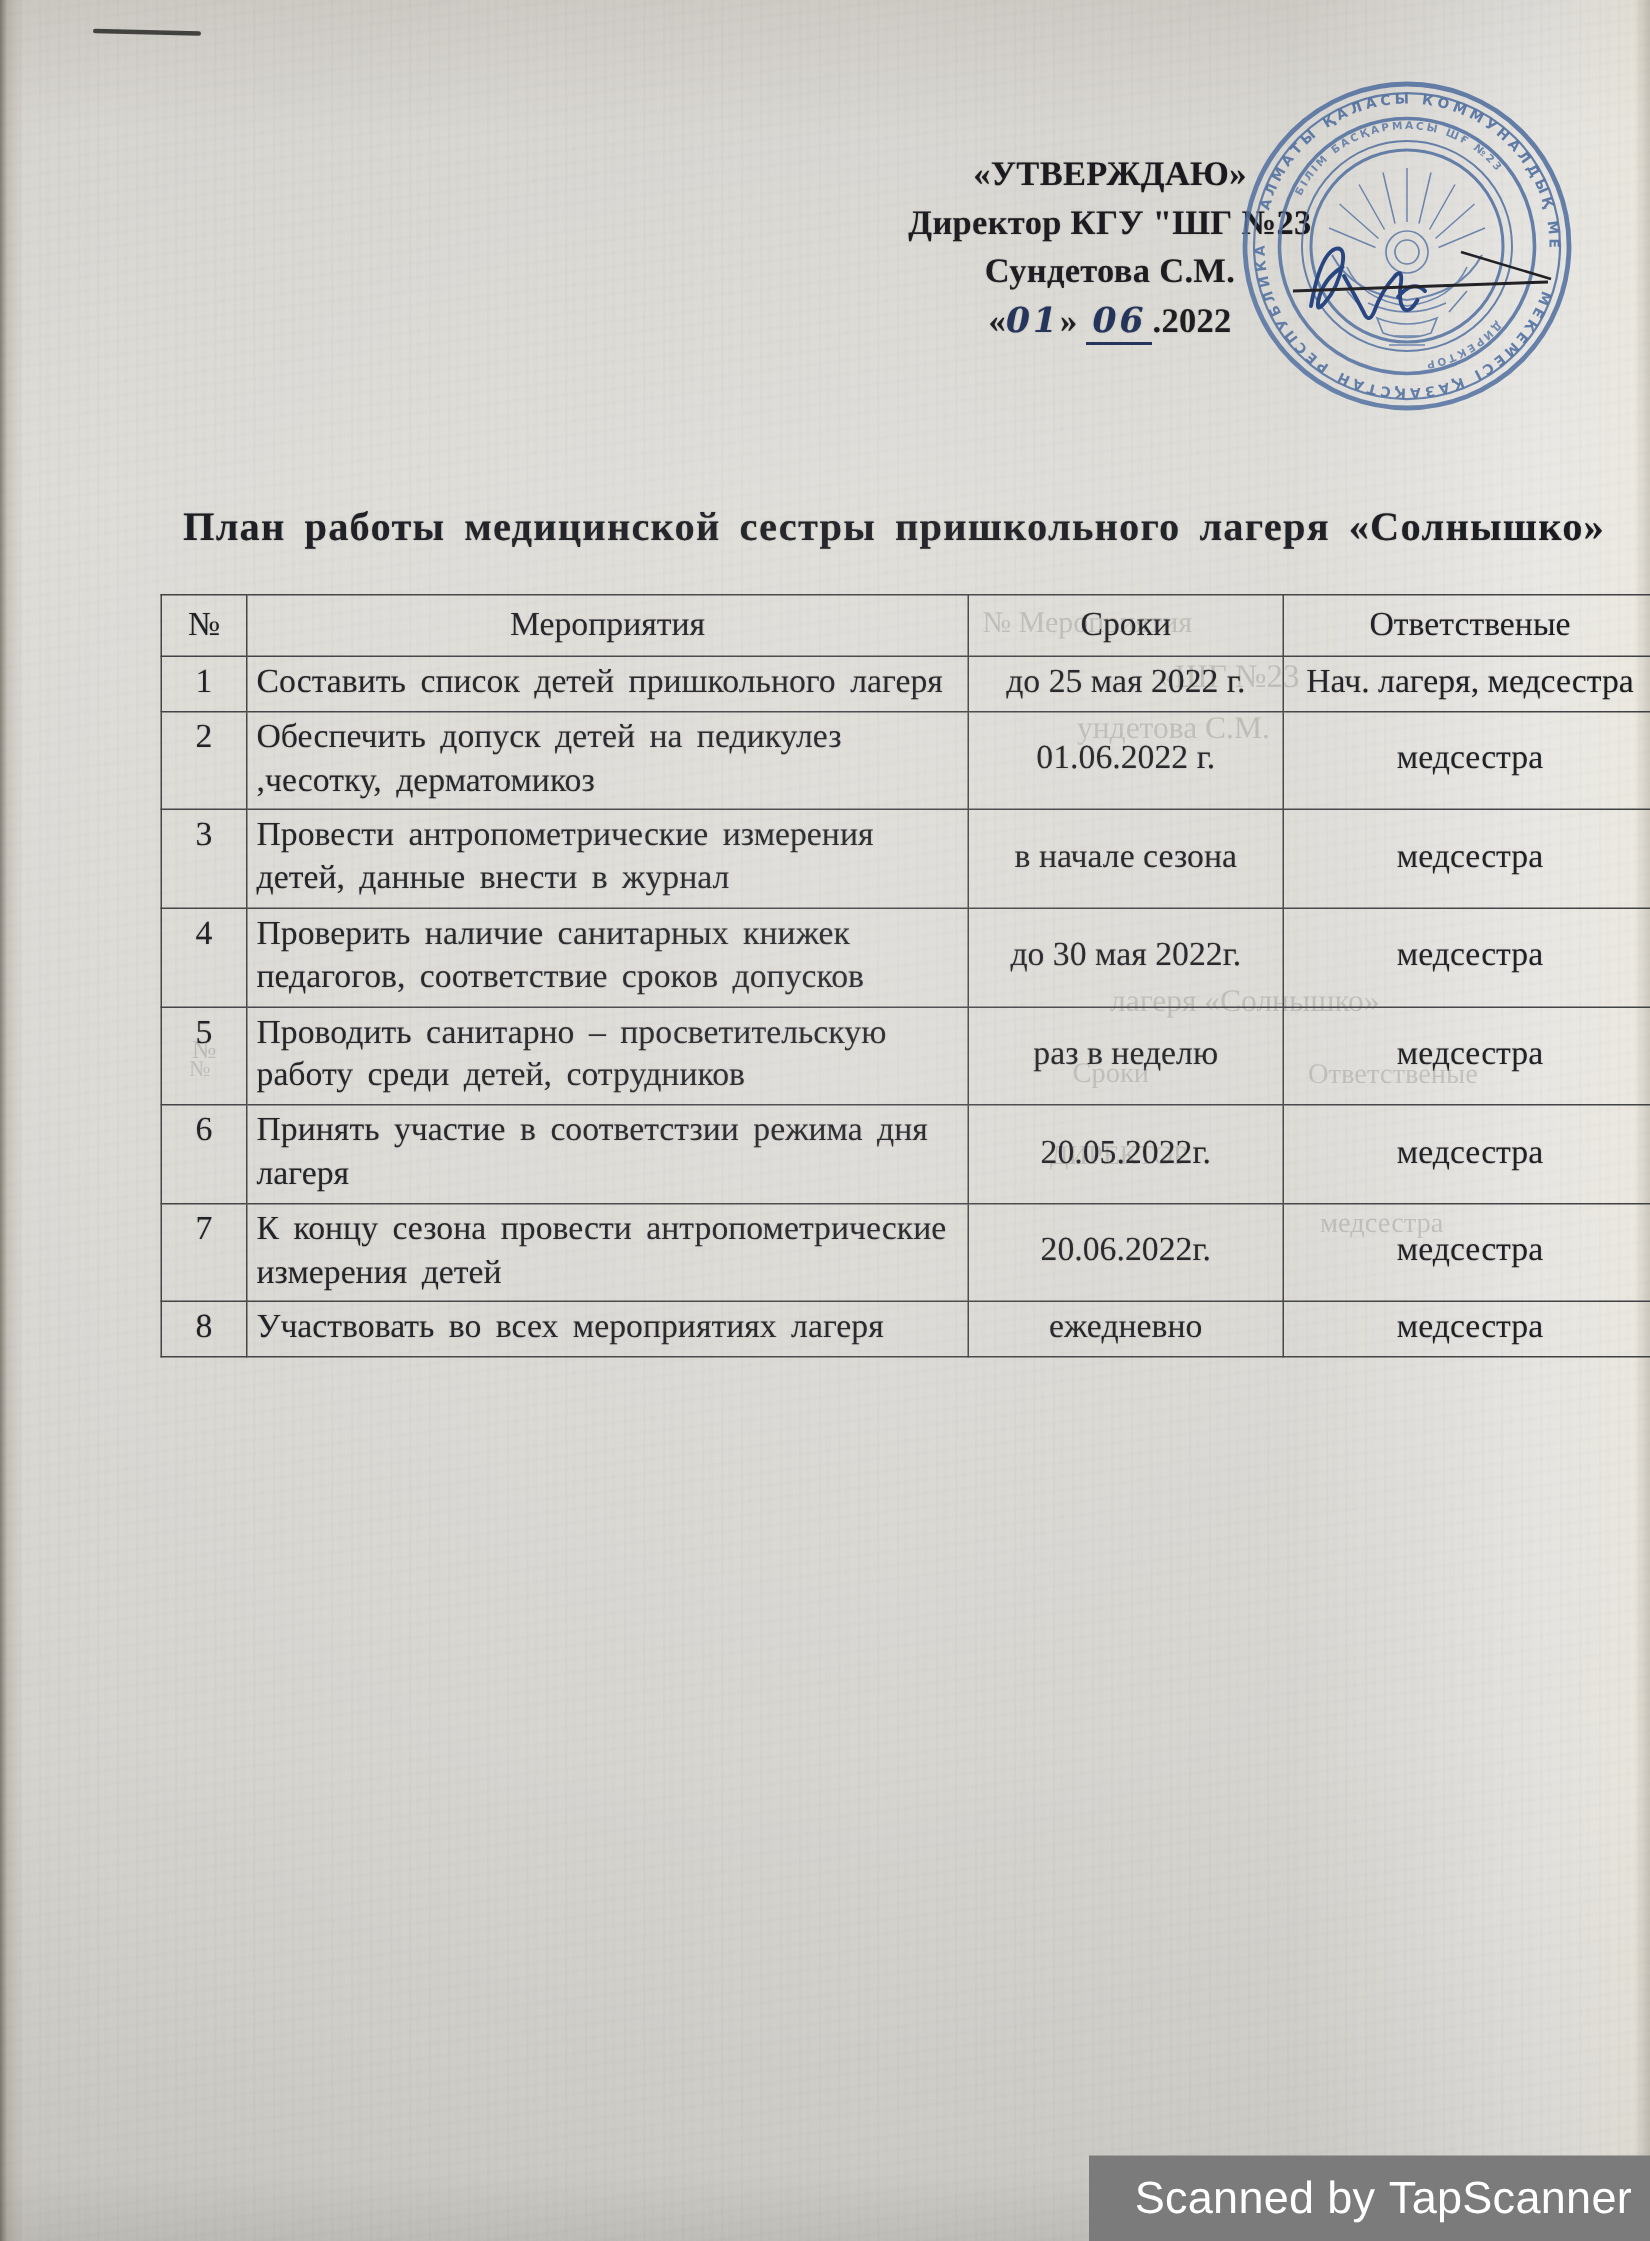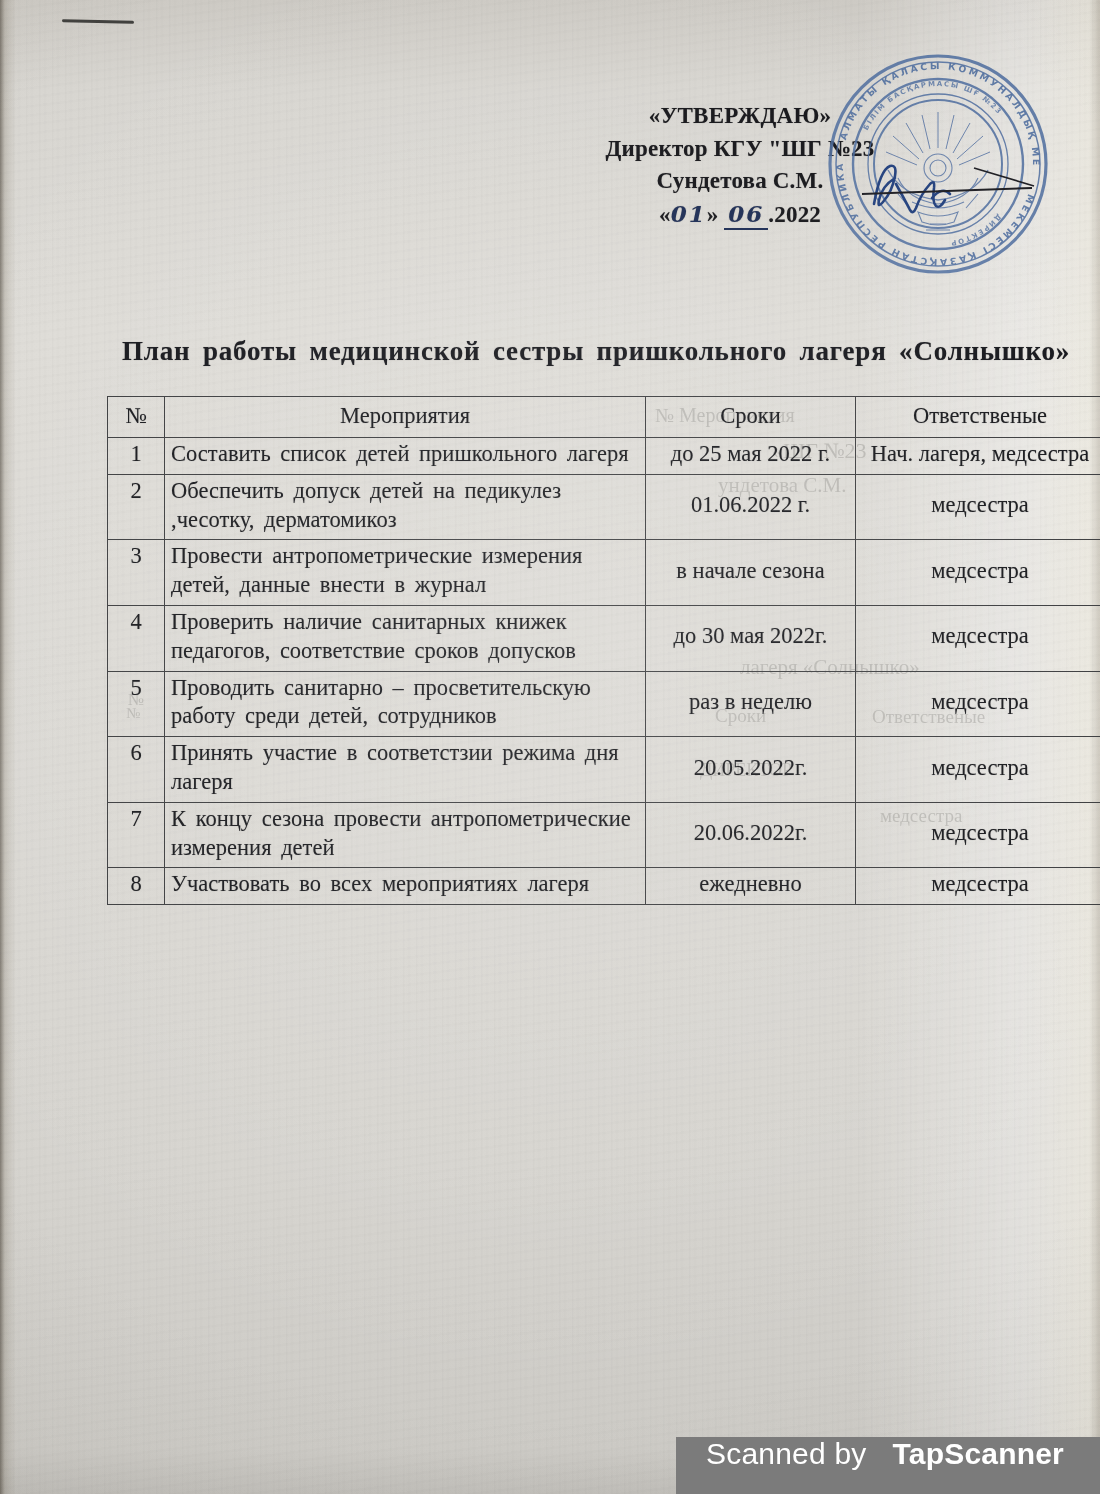--- a/index.html
+++ b/index.html
@@ -176,29 +176,30 @@
     font-family: "Liberation Serif", serif;
     white-space: nowrap;
     filter: blur(.4px);
   }
 
   
   #watermark {
     position: absolute;
     right: 0; bottom: 0;
     height: 57px;
-    padding: 0 36px 0 30px;
+    padding: 0 12px 0 30px;
     display: flex;
+    align-items: center;
     background: #7b7b7b;
     color: #ffffff;
     font-family: "Liberation Sans", sans-serif;
     font-size: 30px;
     letter-spacing: .2px;
   }
-  #watermark b { font-weight: 700; margin-left: 26px; }
+  #watermark b { font-weight: 400; margin-left: 9px; }
 </style>
 </head>
 <body>
 
 <div id="page">
 
   <div id="paper"></div>
   <div id="grain"></div>
 
   <div id="artifact-line"></div>

